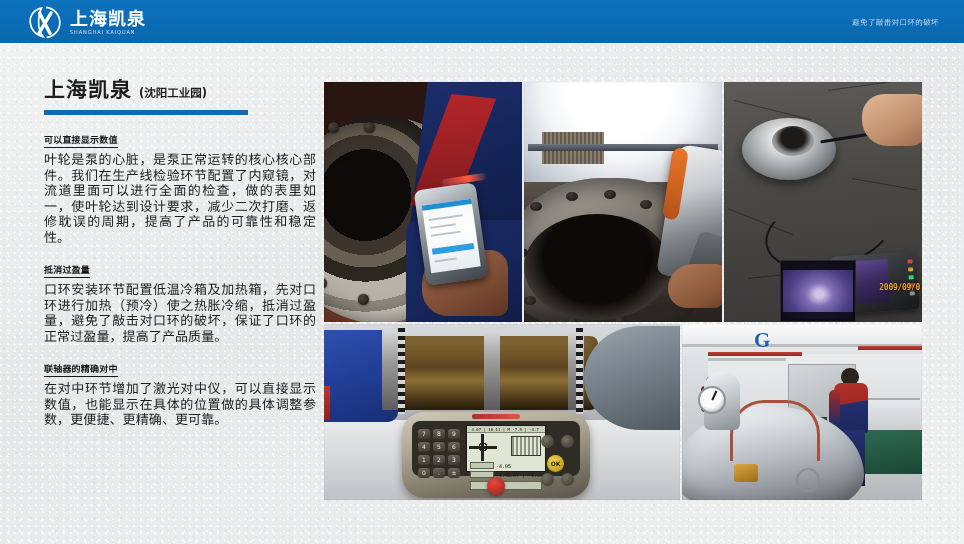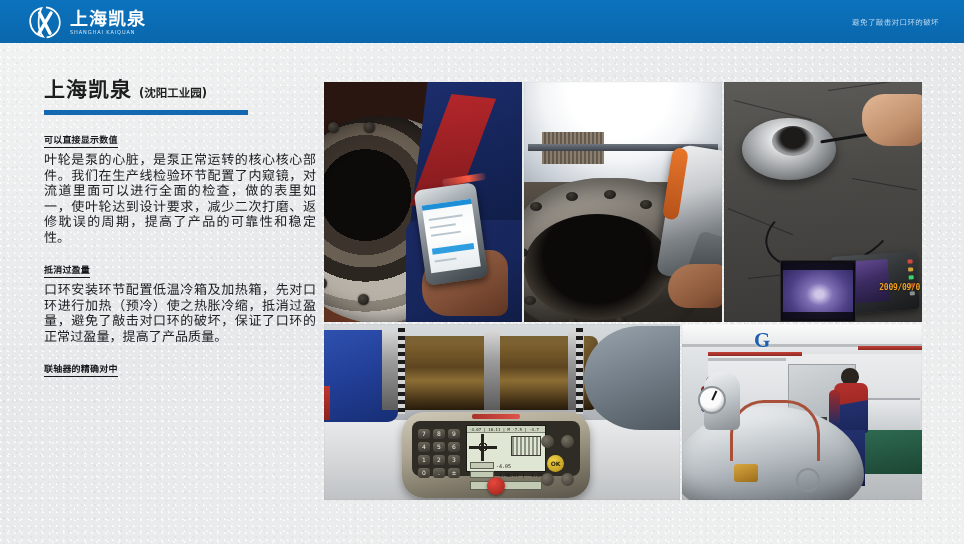--- a/index.html
+++ b/index.html
@@ -653,20 +653,21 @@
   </div>
 
 
   <div class="section">
     <div class="section-head">抵消过盈量</div>
     <div class="section-body">口环安装环节配置低温冷箱及加热箱，先对口环进行加热（预冷）使之热胀冷缩，抵消过盈量，避免了敲击对口环的破坏，保证了口环的正常过盈量，提高了产品质量。</div>
   </div>
 
   <div class="section">
     <div class="section-head">联轴器的精确对中</div>
+    <div class="section-body">在对中环节增加了激光对中仪，可以直接显示数值，也能显示在具体的位置做的具体调整参数，更便捷、更精确、更可靠。</div>
   </div>
 
 </div>
 
 <div id="photo-grid">
 
   <div class="photo" id="p1">
     <div class="bg"></div>
     <div class="flange"></div>
 

